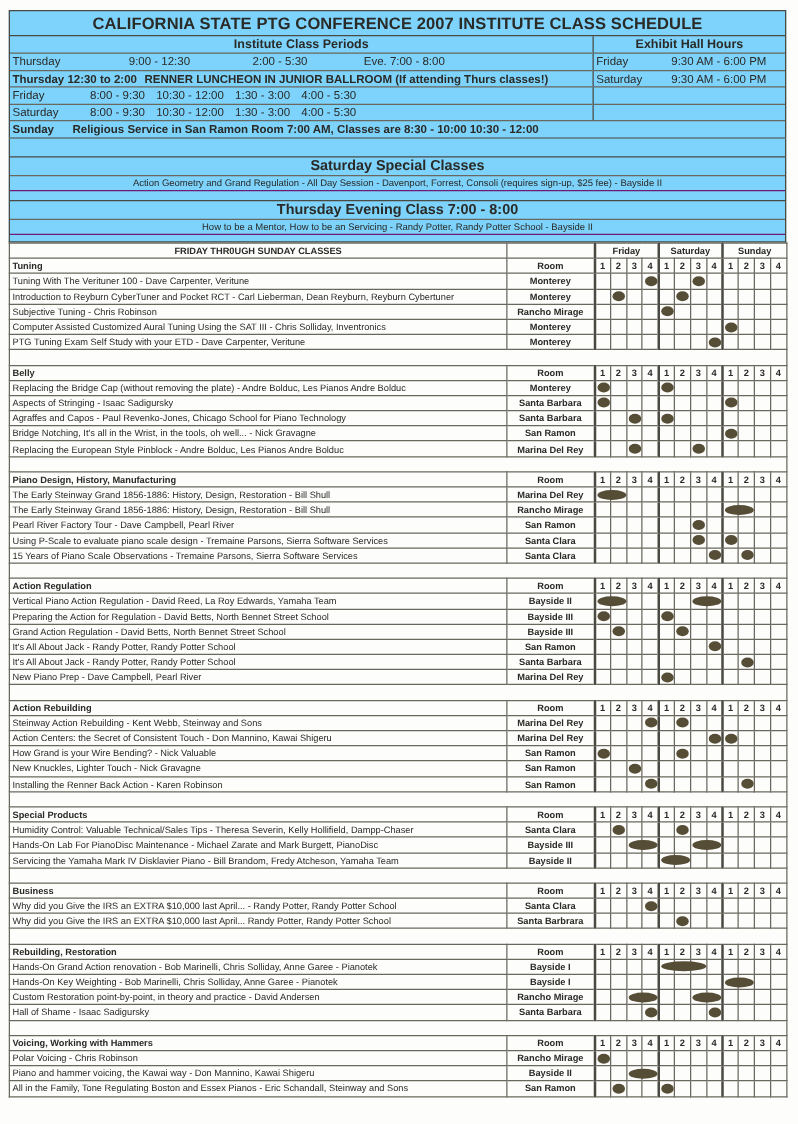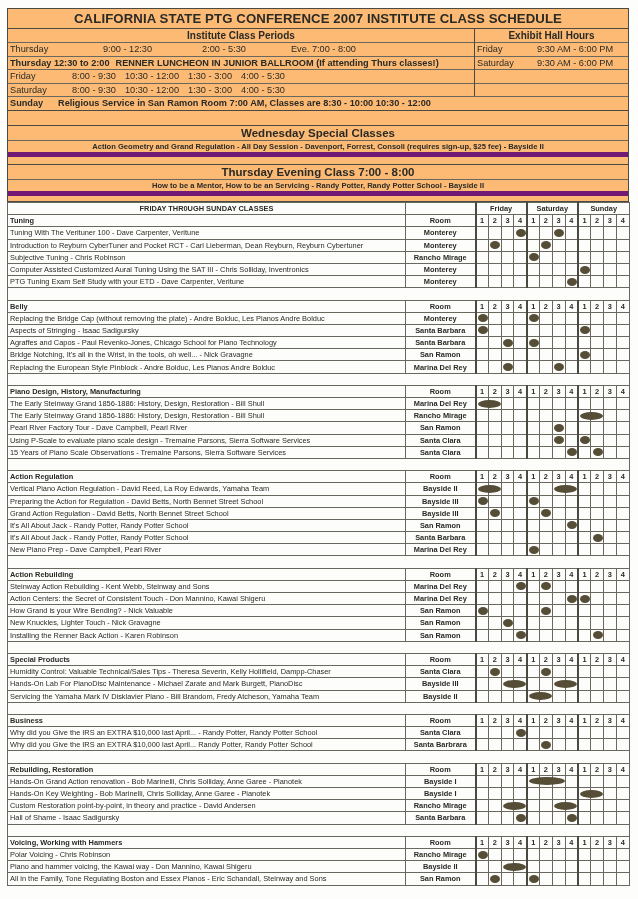--- a/index.html
+++ b/index.html
@@ -1,35 +1,35 @@
 <!DOCTYPE html>
 <html><head>
 <meta charset="utf-8">
 <style>
   html,body{margin:0;padding:0;background:#fdfdfb;}
   body{width:638px;height:899px;overflow:hidden;font-family:"Liberation Sans",sans-serif;color:#2a2a26;position:relative;}
   .sheet{position:absolute;left:7px;top:8px;width:622px;}
-  .box{border:1.5px solid #4b4a42;background:#fdba74;}
+  .box{border:1.5px solid #4b4a42;background:#7dd3fc;}
   .title{font-weight:bold;font-size:13.2px;text-align:center;height:19px;line-height:19px;border-bottom:1.5px solid #4b4a42;letter-spacing:0.1px;}
   .top-grid{display:flex;justify-content:center;}
   .periods{width:466px;border-right:1.5px solid #4b4a42;}
   .exhibit{flex:1;}
   .hdr{font-weight:bold;font-size:10px;text-align:center;height:13px;line-height:13px;border-bottom:1px solid #6a685e;}
   .prow{height:12.5px;line-height:12.5px;font-size:9.2px;border-bottom:1px solid #6a685e;white-space:nowrap;overflow:hidden;display:flex;}
   .prow:last-child{border-bottom:none;}
   .prow .day{width:57px;padding-left:2px;flex:none;}
   .prow .slot{margin-right:12px;}
   .prow.bold{font-weight:bold;}
   .erow{height:12.5px;line-height:12.5px;font-size:9.2px;border-bottom:1px solid #6a685e;display:flex;white-space:nowrap;}
   .erow .day{width:52px;padding-left:2px;}
   .erow.empty{border-bottom:none;}
   .sunrow{border-top:1px solid #6a685e;height:13px;line-height:13px;font-size:9.2px;font-weight:bold;display:flex;white-space:nowrap;}
   .sunrow .day{width:40px;padding-left:2px;}
   .sec-title{font-weight:bold;font-size:11.5px;text-align:center;height:14px;line-height:14px;border-bottom:1px solid #6a685e;}
-  .sec-line{font-weight:bold;font-size:7.6px;text-align:center;height:11px;line-height:11px;border-bottom:5px solid #701a75;white-space:nowrap;}
+  .sec-line{font-weight:normal;font-size:7.6px;text-align:center;height:11px;line-height:11px;border-bottom:1px solid #701a75;white-space:nowrap;}
   .spacer{height:7px;border-bottom:1.5px solid #4b4a42;}
   
   table.sched{border-collapse:collapse;width:622px;table-layout:fixed;}
   table.sched td{border:1px solid #6a685e;padding:0;height:11.2px;font-size:7.4px;line-height:11px;white-space:nowrap;overflow:hidden;position:relative;}
   td.name{padding-left:2px !important;}
   td.room{text-align:center;font-weight:bold;font-size:7.6px;}
   td.cat{font-weight:bold;font-size:9.6px;}
   td.p{text-align:center;font-weight:bold;font-size:8px;}
   td.dayh{text-align:center;font-weight:bold;font-size:10px;vertical-align:bottom;}
   td.bigtitle{font-weight:bold;font-size:12.5px;text-align:center;height:16px;}
@@ -86,21 +86,21 @@
       </div>
     </div>
     <div class="sunrow">
       <span class="day">Sunday</span>
       <span style="margin-left:8px">Religious Service in San Ramon Room 7:00 AM, Classes are  8:30 - 10:00  10:30 - 12:00</span>
     </div>
   </div>
 
   <div class="box" style="border-top:none">
     <div class="spacer" style="height:14px;border-bottom:1.5px solid #4b4a42"></div>
-    <div class="sec-title">Wednesday Special Classes</div>
+    <div class="sec-title">Saturday Special Classes</div>
     <div class="sec-line">Action Geometry and Grand Regulation - All Day Session - Davenport, Forrest, Consoli (requires sign-up, $25 fee) - Bayside II</div>
     <div class="spacer"></div>
     <div class="sec-title">Thursday Evening Class  7:00 - 8:00</div>
     <div class="sec-line">How to be a Mentor, How to be an Servicing - Randy Potter, Randy Potter School - Bayside II</div>
     <div class="spacer" style="border-bottom:none;height:5px"></div>
   </div>
 
   <table class="sched">
     <colgroup>
       <col style="width:398px">

